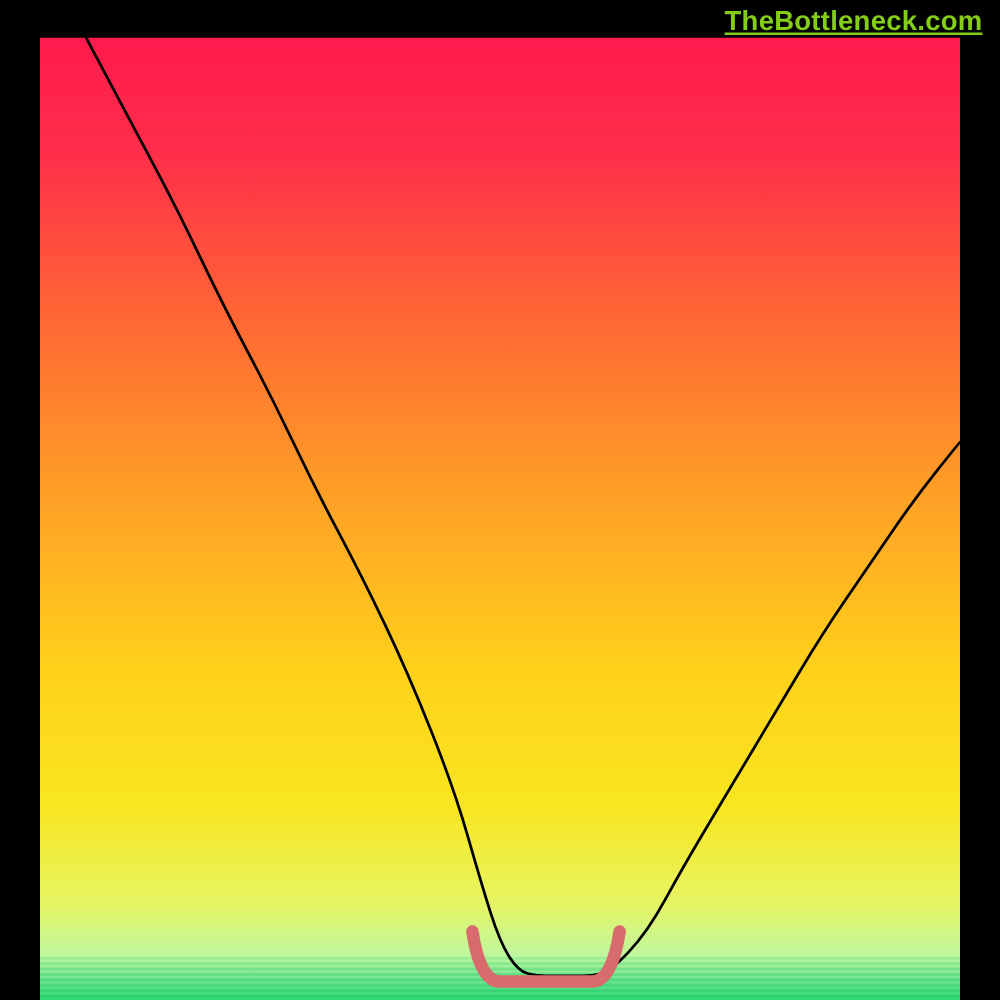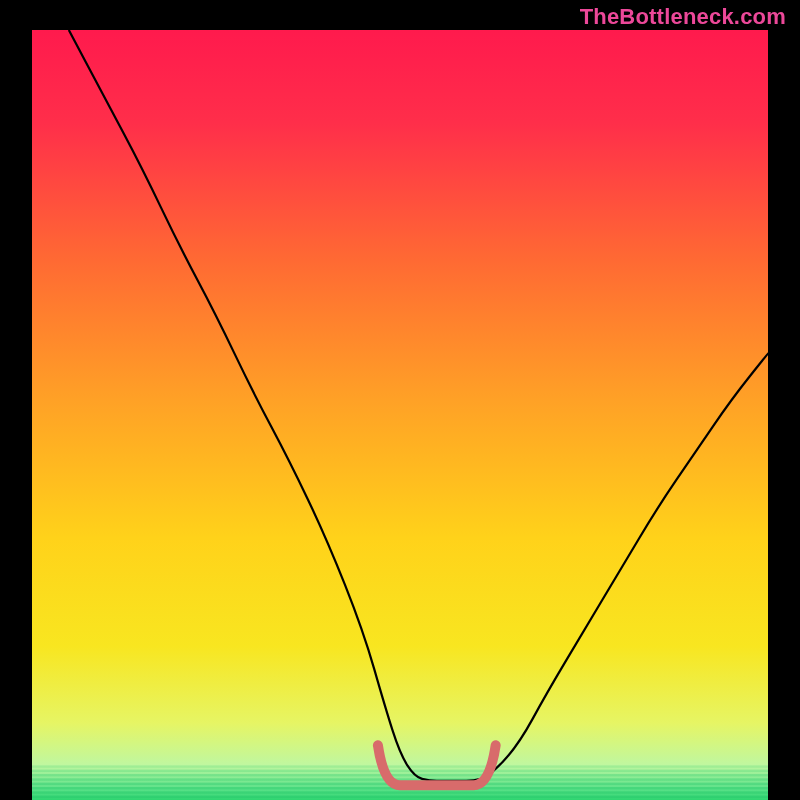--- a/index.html
+++ b/index.html
@@ -7,26 +7,27 @@
   .frame {
     width: 800px;
     height: 800px;
     background: #000;
     position: relative;
   }
   .watermark {
     position: absolute;
     top: 4px;
     right: 14px;
-    color: #ec4899;
+    color: #84cc16;
     font-family: Arial, Helvetica, sans-serif;
     font-size: 22px;
     font-weight: 600;
     letter-spacing: 0.2px;
     z-index: 10;
+    text-decoration: underline;
   }
   .plot-area {
     position: absolute;
     left: 32px;
     top: 30px;
     width: 736px;
     height: 770px;
   }
   svg { display: block; }
 </style>

